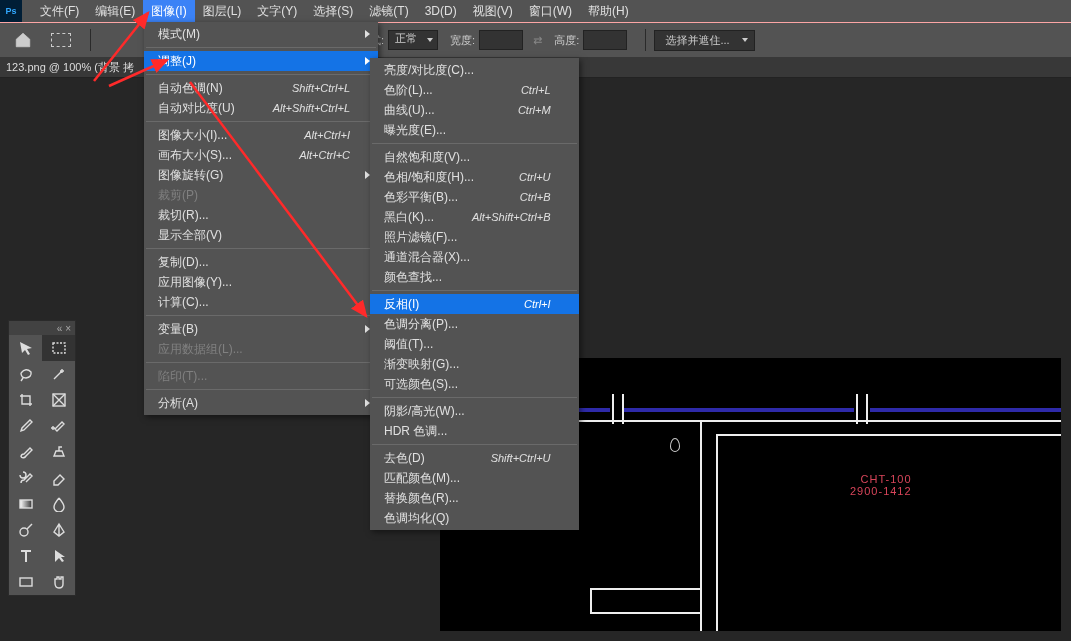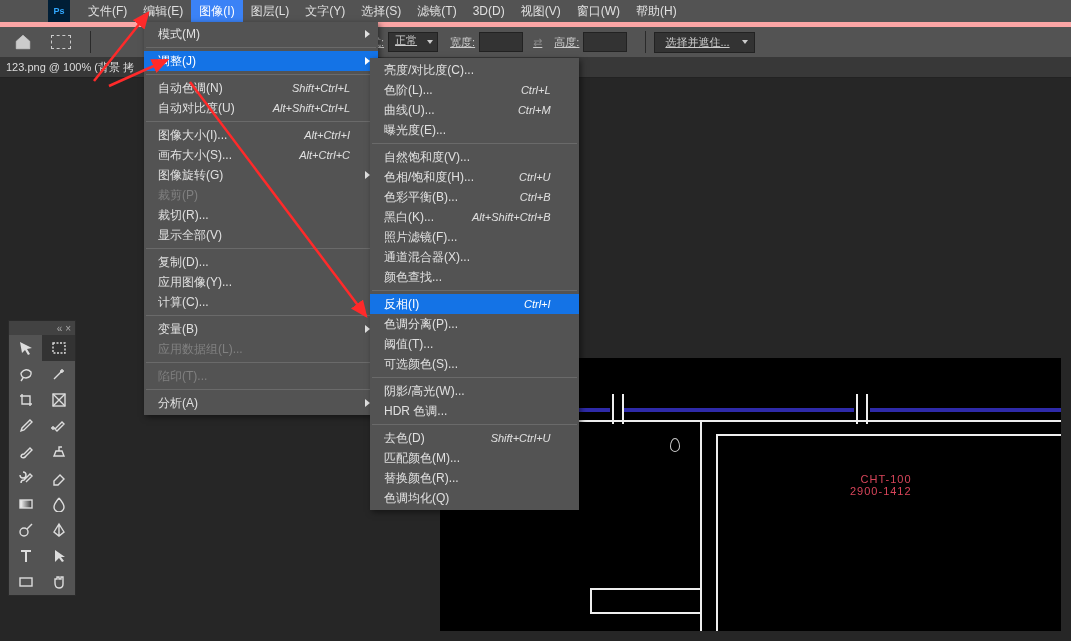--- a/index.html
+++ b/index.html
@@ -1,23 +1,23 @@
 <!DOCTYPE html>
 <html><head>
 <meta charset="utf-8">
 <style>
   * { margin: 0; padding: 0; box-sizing: border-box; font-family: "Microsoft YaHei", Arial, sans-serif; }
   body { background: #535353; width: 1071px; height: 641px; overflow: hidden; position: relative; }
   
   .menubar { background: #535353; height: 22px; display: flex; align-items: center; color: #e0e0e0; font-size: 12px; }
-  .ps-icon { width: 22px; height: 22px; background: #001e36; color: #31a8ff; font-size: 9px; font-weight: bold; display: flex; align-items: center; justify-content: center; margin-right: 10px; margin-left: 48px; }
+  .ps-icon { width: 22px; height: 22px; background: #001e36; color: #31a8ff; font-size: 9px; font-weight: bold; display: flex; align-items: center; justify-content: center; margin-right: 10px; }
   .menu-item { padding: 0 8px; height: 22px; display: flex; align-items: center; cursor: default; }
   .menu-item.active { background: #3b82f6; color: #fff; }
   
-  .optbar { background: #535353; height: 36px; display: flex; align-items: center; border-top: 5px solid #fca5a5; border-bottom: 1px solid #383838; padding: 0 6px; color: #ccc; font-size: 11px; text-decoration: underline; }
+  .optbar { background: #535353; height: 36px; display: flex; align-items: center; border-top: 1px solid #fca5a5; border-bottom: 1px solid #383838; padding: 0 6px; color: #ccc; font-size: 11px; }
   .opt-btn { width: 34px; height: 28px; display: flex; align-items: center; justify-content: center; margin-right: 4px; }
   .opt-btn.home svg { width: 18px; height: 18px; fill: #ccc; }
   .opt-marquee { width: 20px; height: 14px; border: 1px dashed #ccc; }
   .opt-sep { width: 1px; height: 22px; background: #2a2a2a; margin: 0 8px; }
   .opt-label { margin-right: 4px; }
   .opt-field { background: #333; border: 1px solid #222; width: 44px; height: 20px; margin-right: 10px; }
   .opt-select { background: #333; border: 1px solid #222; height: 20px; padding: 0 20px 0 6px; position: relative; margin-right: 12px; }
   .opt-select::after { content: ""; position: absolute; right: 4px; top: 7px; border-left: 3px solid transparent; border-right: 3px solid transparent; border-top: 4px solid #ccc; }
   .opt-mask { background: #333; border: 1px solid #222; padding: 2px 24px 2px 10px; position: relative; }
   .opt-mask::after { content: ""; position: absolute; right: 6px; top: 7px; border-left: 3px solid transparent; border-right: 3px solid transparent; border-top: 4px solid #ccc; }
@@ -470,20 +470,23 @@
       <span class="dd-label">反相(I)</span>
       <span class="dd-short">Ctrl+I</span>
     </div>
     <div class="dd-row">
       <span class="dd-label">色调分离(P)...</span>
     </div>
     <div class="dd-row">
       <span class="dd-label">阈值(T)...</span>
     </div>
     <div class="dd-row">
+      <span class="dd-label">渐变映射(G)...</span>
+    </div>
+    <div class="dd-row">
       <span class="dd-label">可选颜色(S)...</span>
     </div>
     <div class="dd-sep"></div>
     <div class="dd-row">
       <span class="dd-label">阴影/高光(W)...</span>
     </div>
     <div class="dd-row">
       <span class="dd-label">HDR 色调...</span>
     </div>
     <div class="dd-sep"></div>

